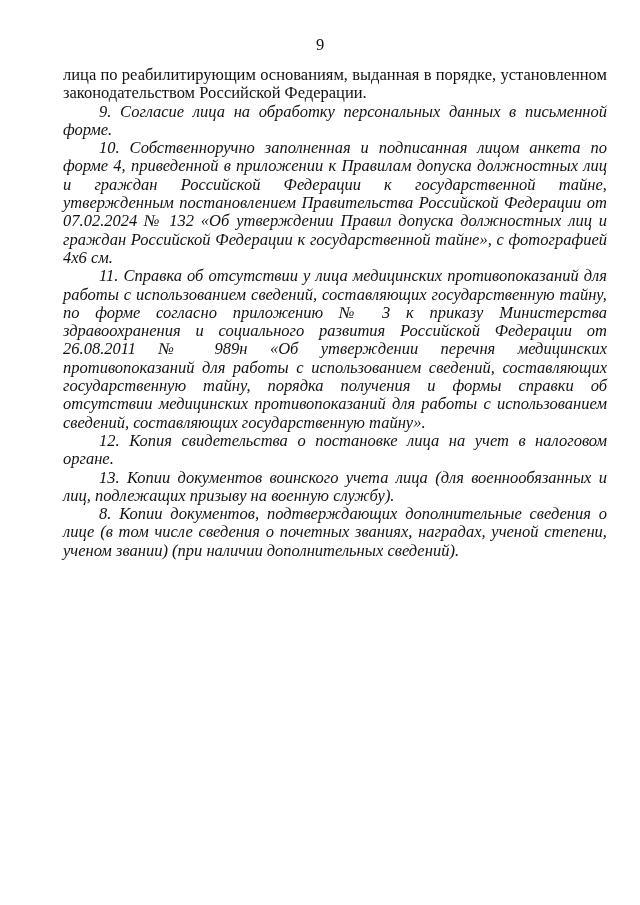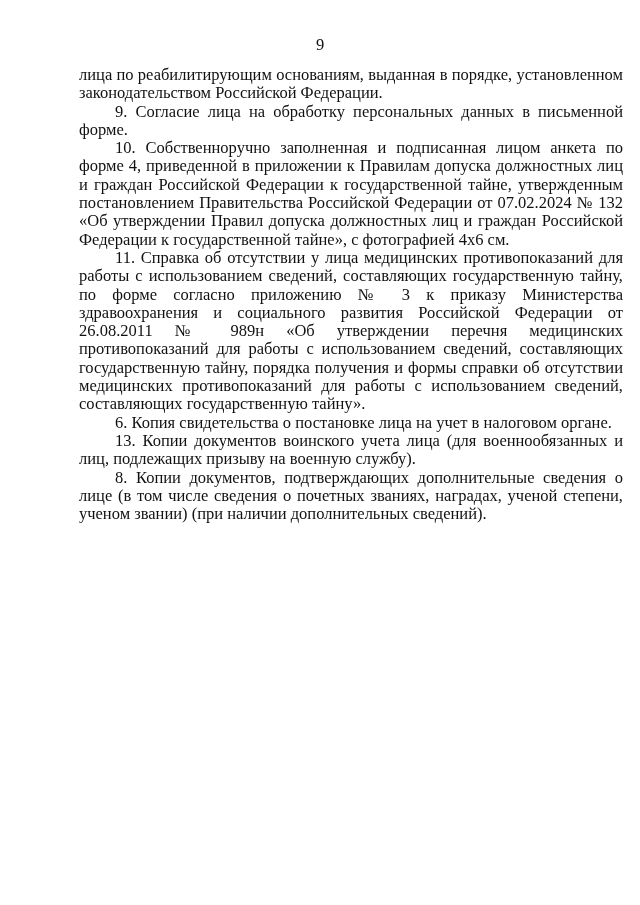--- a/index.html
+++ b/index.html
@@ -21,41 +21,42 @@
     top: 36px;
     left: 0;
     right: 0;
     text-align: center;
     font-size: 16.5px;
     line-height: 18px;
   }
   .content {
     position: absolute;
     top: 66px;
-    left: 79px;
+    left: 63px;
     width: 544px;
     font-size: 16.5px;
     line-height: 18.3px;
   }
   .content p.para {
     margin: 0;
     padding: 0;
     text-align: justify;
   }
   .content p.para.indent {
     text-indent: 36px;
+    font-style: italic;
   }
 </style>
 </head>
 <body>
 
 <div class="page">
   <div class="page-number">9</div>
   <div class="content">
       <p class="para">лица по реабилитирующим основаниям, выданная в порядке, установленном законодательством Российской Федерации.</p>
       <p class="para indent">9. Согласие лица на обработку персональных данных в письменной форме.</p>
       <p class="para indent">10. Собственноручно заполненная и подписанная лицом анкета по форме 4, приведенной в приложении к Правилам допуска должностных лиц и граждан Российской Федерации к государственной тайне, утвержденным постановлением Правительства Российской Федерации от 07.02.2024 № 132 «Об утверждении Правил допуска должностных лиц и граждан Российской Федерации к государственной тайне», с фотографией 4х6 см.</p>
       <p class="para indent">11. Справка об отсутствии у лица медицинских противопоказаний для работы с использованием сведений, составляющих государственную тайну, по форме согласно приложению № 3 к приказу Министерства здравоохранения и социального развития Российской Федерации от 26.08.2011 № 989н «Об утверждении перечня медицинских противопоказаний для работы с использованием сведений, составляющих государственную тайну, порядка получения и формы справки об отсутствии медицинских противопоказаний для работы с использованием сведений, составляющих государственную тайну».</p>
-      <p class="para indent">6. Копия свидетельства о постановке лица на учет в налоговом органе.</p>
+      <p class="para indent">12. Копия свидетельства о постановке лица на учет в налоговом органе.</p>
       <p class="para indent">13. Копии документов воинского учета лица (для военнообязанных и лиц, подлежащих призыву на военную службу).</p>
       <p class="para indent">8. Копии документов, подтверждающих дополнительные сведения о лице (в том числе сведения о почетных званиях, наградах, ученой степени, ученом звании) (при наличии дополнительных сведений).</p>
     </div>
 </div>
 
 </body></html>

